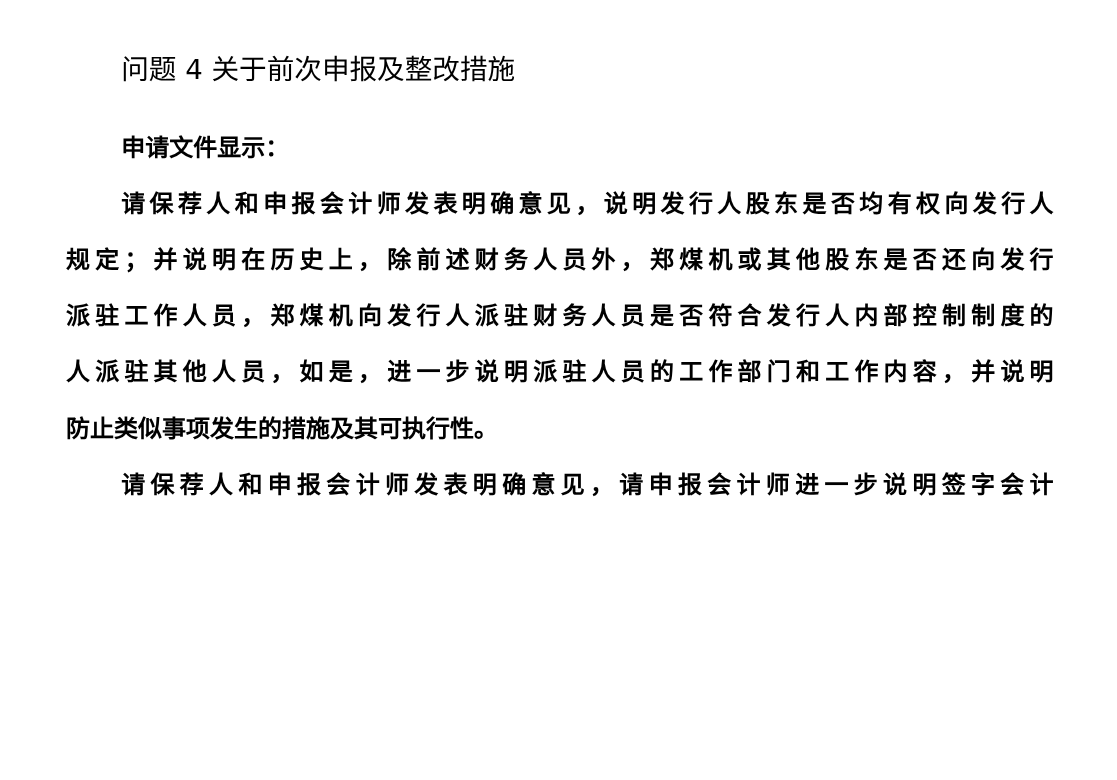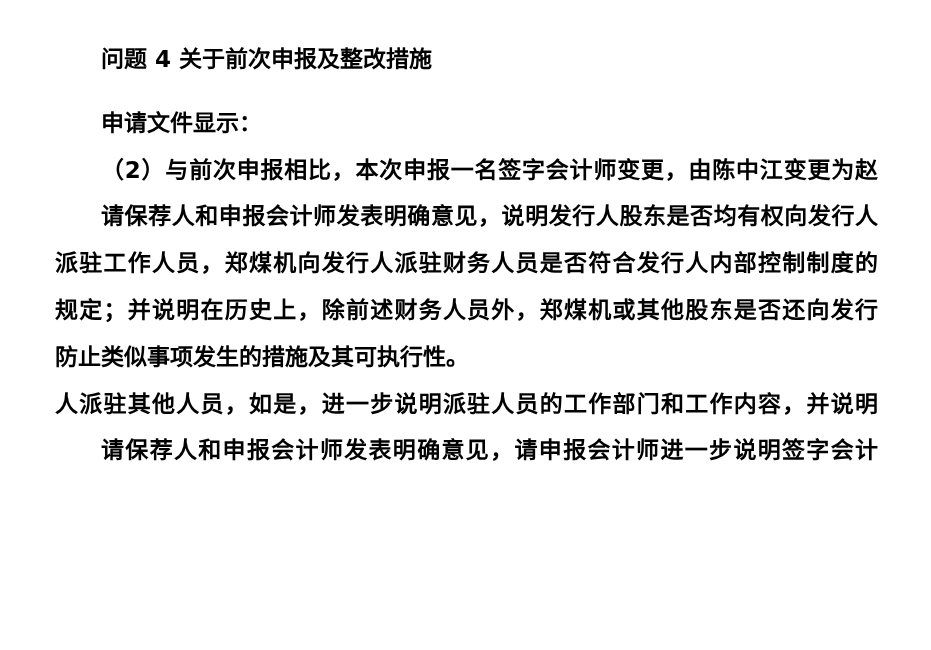--- a/index.html
+++ b/index.html
@@ -20,29 +20,29 @@
   .content {
     position: absolute;
     left: 55px;
     top: 36px;
     width: 823px;
   }
   .doc-heading {
     margin: 0 0 17px 0;
     font-size: 23px;
     line-height: 46.8px;
-    font-weight: bold;
+    font-weight: normal;
     text-indent: 46px;
     white-space: nowrap;
   }
   .para {
     margin: 0;
   }
   .line {
-    font-size: 23px;
+    font-size: 20px;
     line-height: 46.8px;
     font-weight: bold;
     text-align: justify;
     text-align-last: justify;
     text-justify: inter-ideograph;
   }
   .line.indent {
     text-indent: 46px;
   }
   .line.last {
@@ -53,27 +53,26 @@
 <body>
 
 <div class="page">
   <div class="content">
     <h1 class="doc-heading">问题 4 关于前次申报及整改措施</h1>
     <div id="paragraphs">
         <div class="para">
           <div class="line indent last">申请文件显示：</div>
         </div>
         <div class="para">
-          <div class="line indent">（2）与前次申报相比，本次申报一名签字会计师变更，由陈中江变更为赵</div>
         </div>
         <div class="para">
           <div class="line indent">请保荐人和申报会计师发表明确意见，说明发行人股东是否均有权向发行人</div>
+          <div class="line">规定；并说明在历史上，除前述财务人员外，郑煤机或其他股东是否还向发行</div>
           <div class="line">派驻工作人员，郑煤机向发行人派驻财务人员是否符合发行人内部控制制度的</div>
-          <div class="line">规定；并说明在历史上，除前述财务人员外，郑煤机或其他股东是否还向发行</div>
+          <div class="line">人派驻其他人员，如是，进一步说明派驻人员的工作部门和工作内容，并说明</div>
           <div class="line last">防止类似事项发生的措施及其可执行性。</div>
-          <div class="line">人派驻其他人员，如是，进一步说明派驻人员的工作部门和工作内容，并说明</div>
         </div>
         <div class="para">
           <div class="line indent">请保荐人和申报会计师发表明确意见，请申报会计师进一步说明签字会计</div>
         </div>
       </div>
   </div>
 </div>
 
 </body></html>

